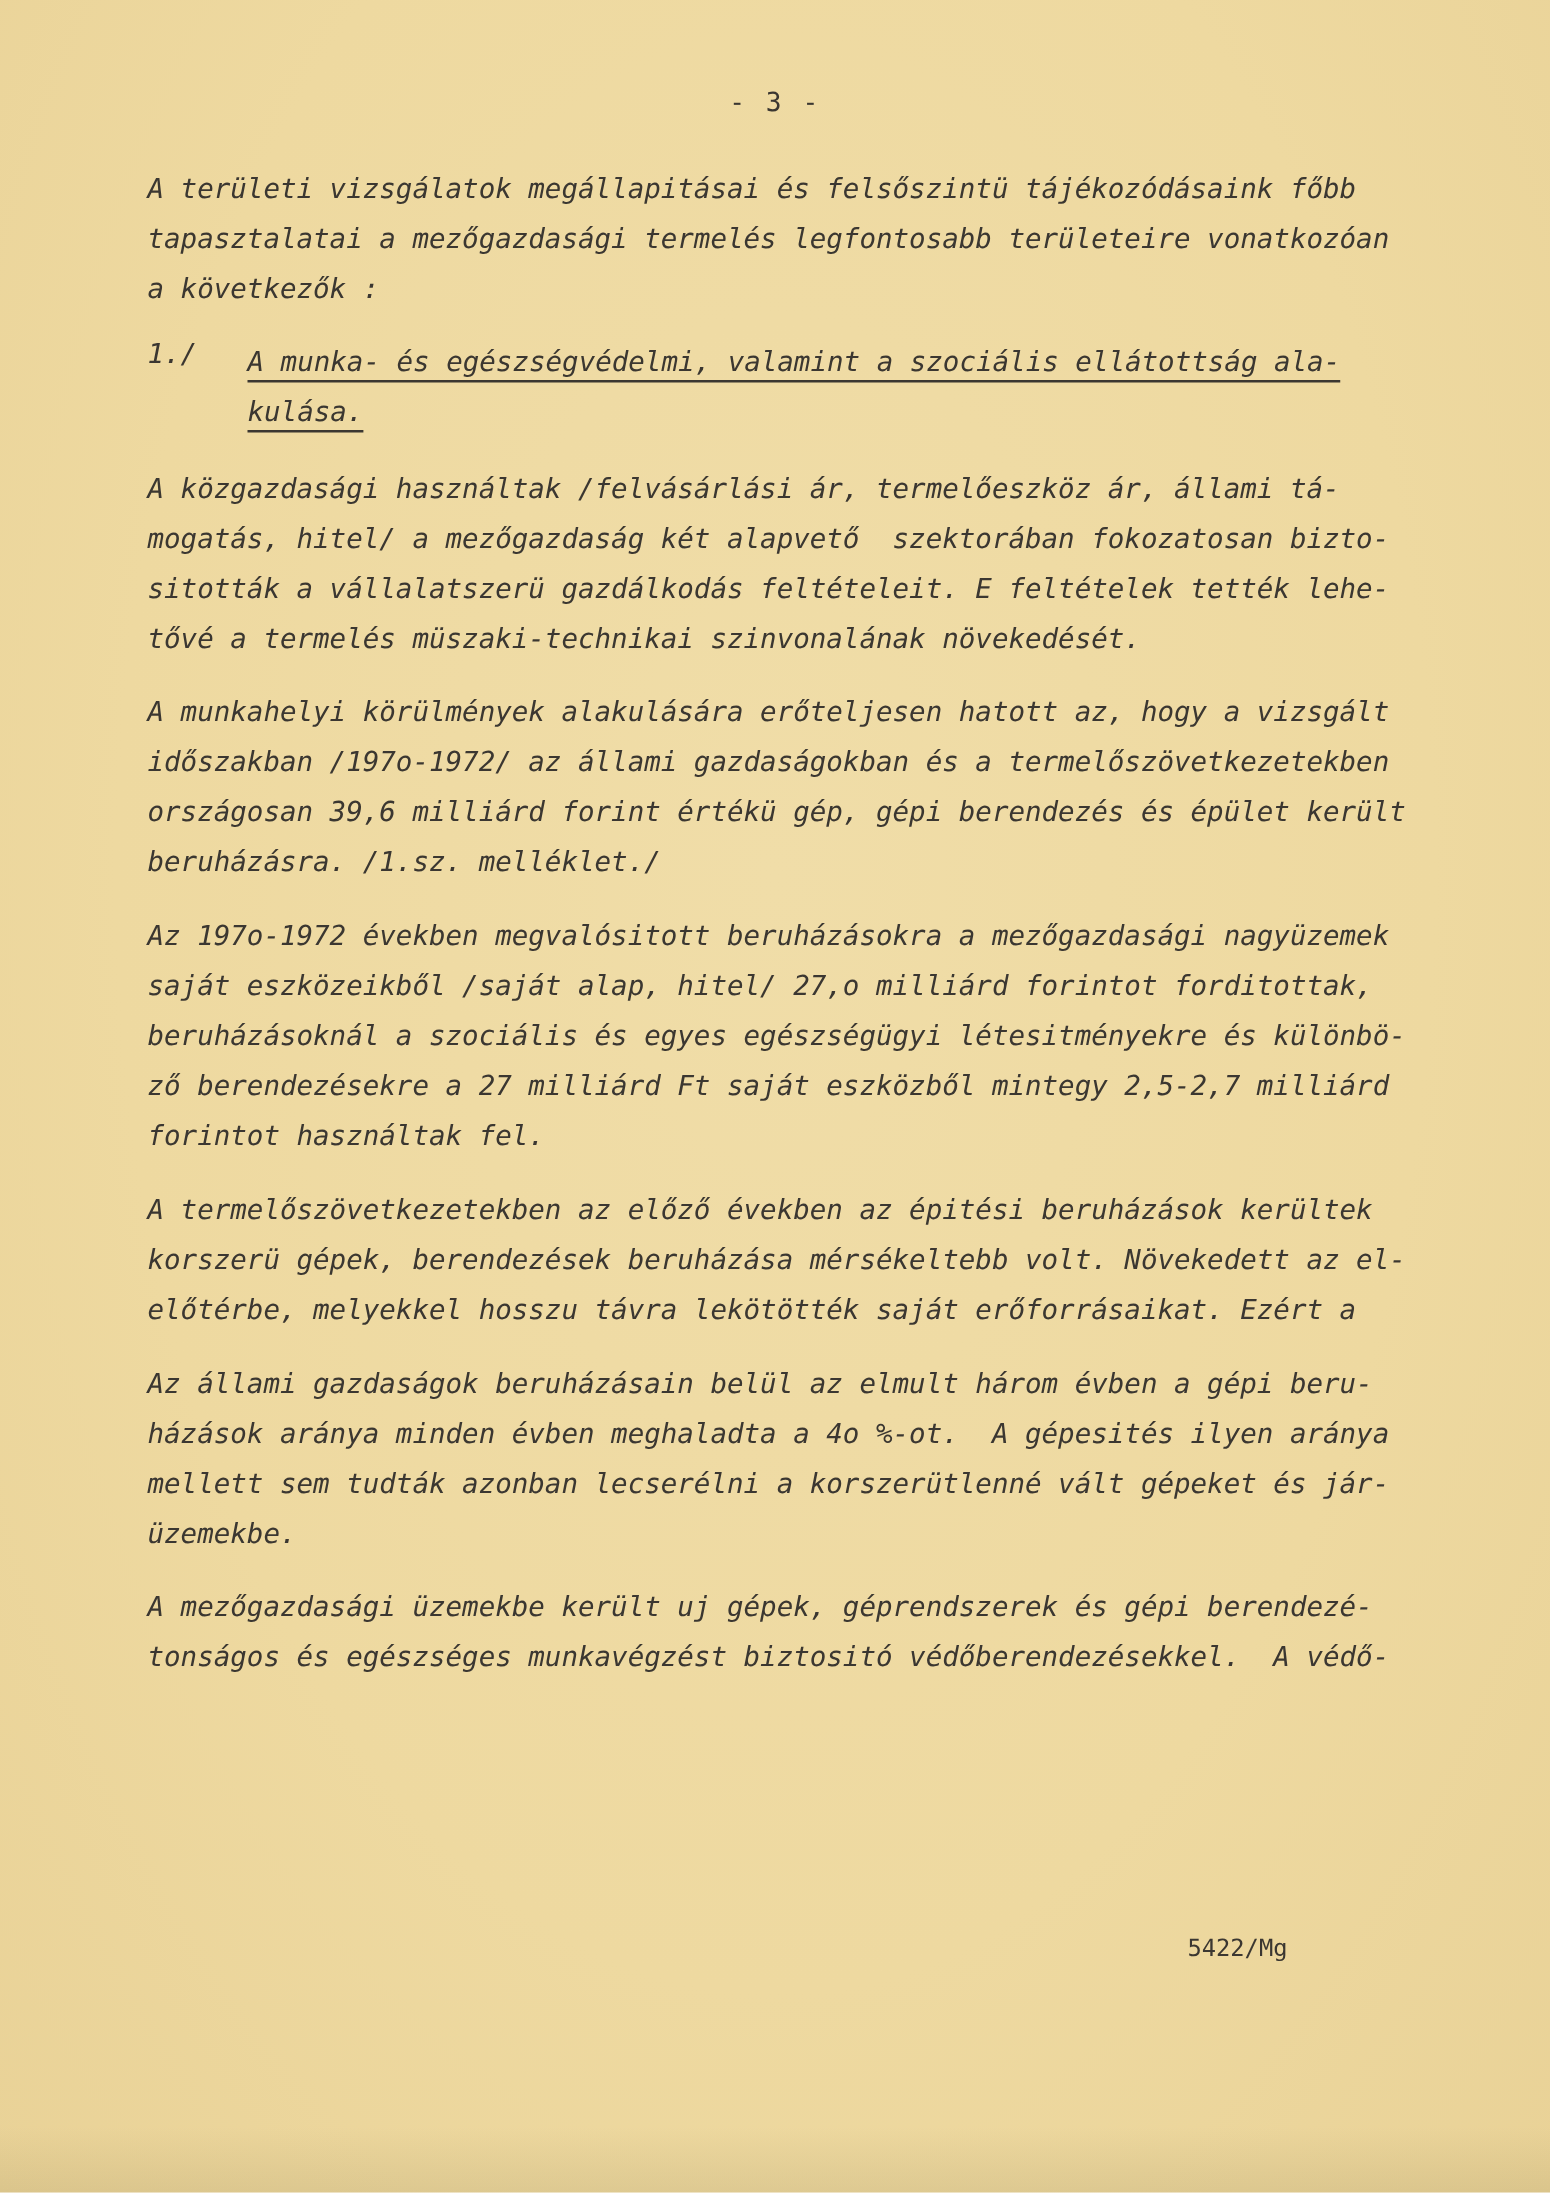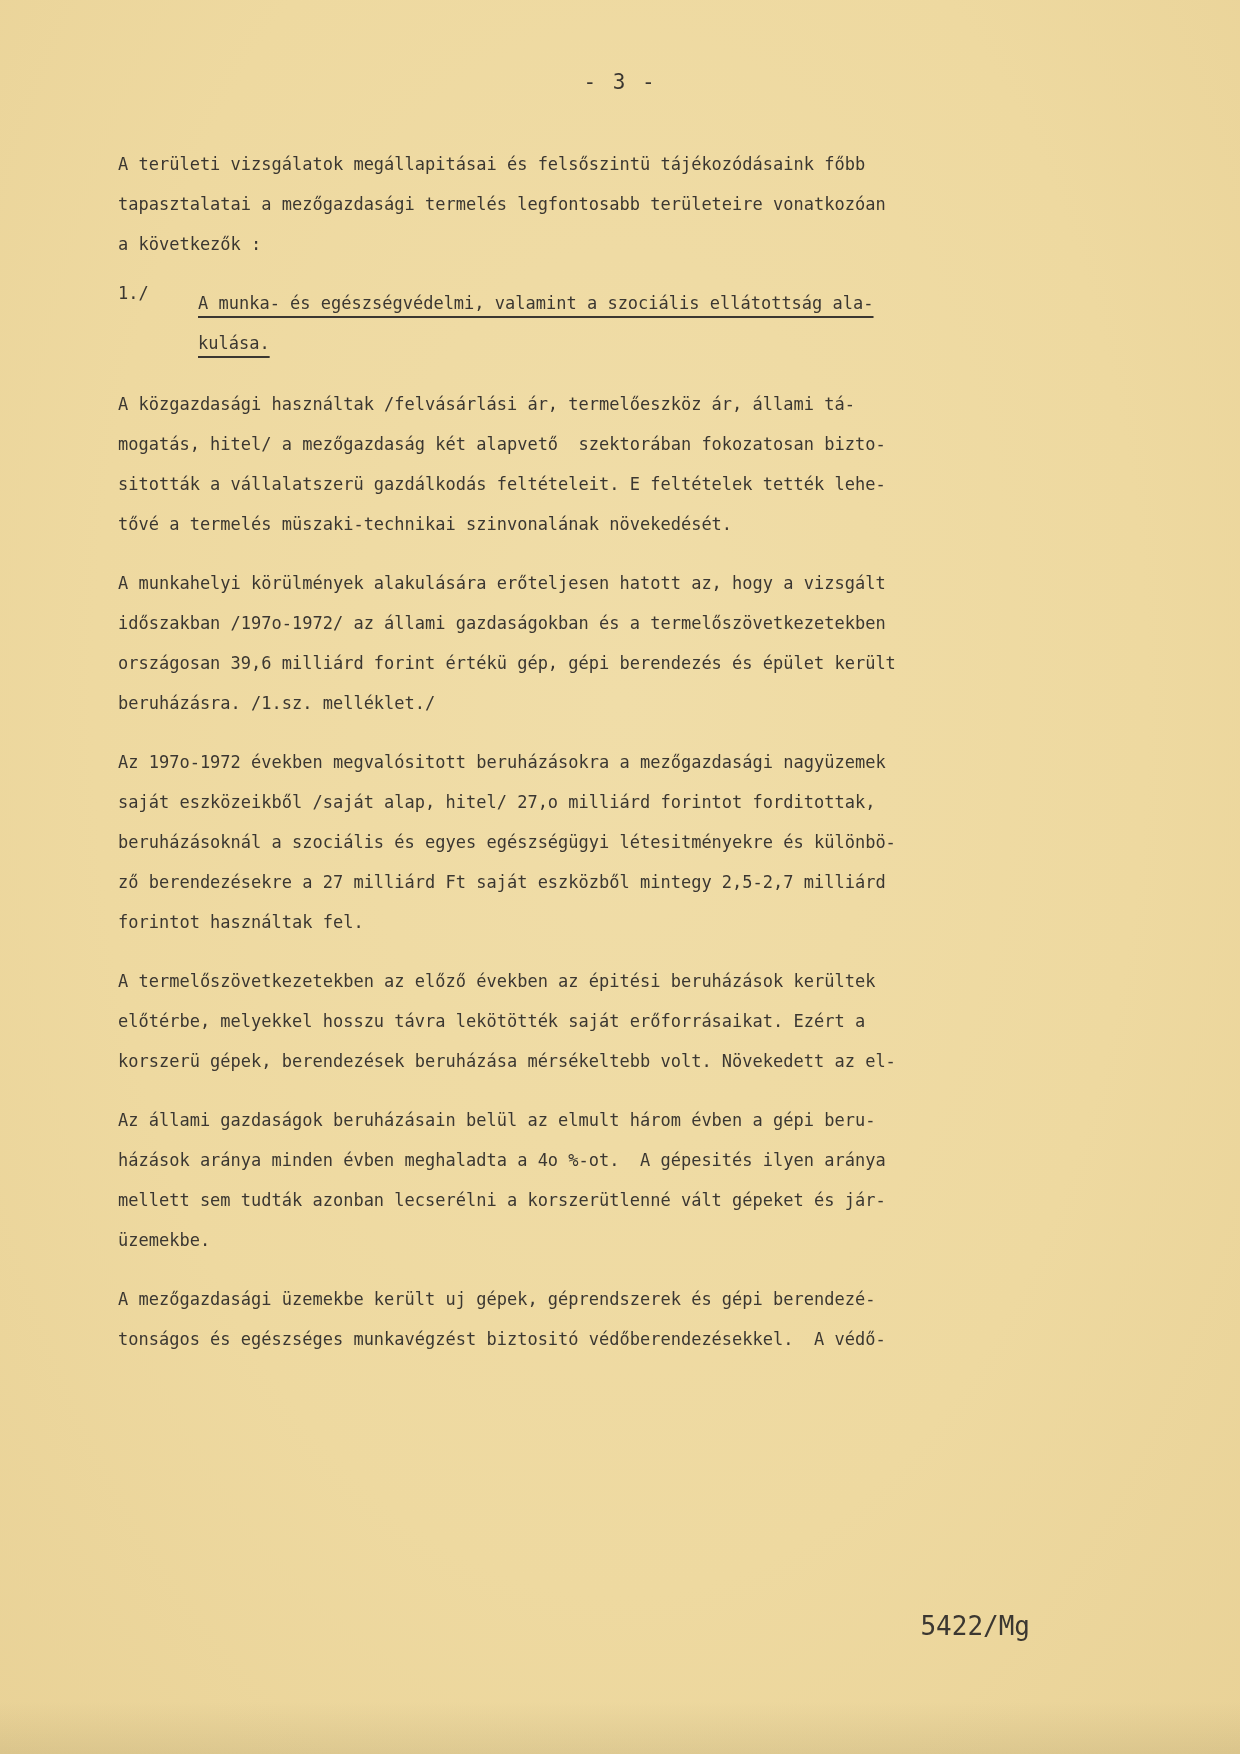--- a/index.html
+++ b/index.html
@@ -21,24 +21,25 @@
     position: absolute;
     top: 70px;
     left: 0;
     width: 100%;
     text-align: center;
     font-size: 21px;
     letter-spacing: 2px;
   }
   .content {
     position: absolute;
-    top: 144px;
+    top: 132px;
     left: 118px;
     width: 960px;
-    font-size: 17px;
+    font-size: 22px;
+    font-style: italic;
   }
   .line {
     white-space: pre;
     line-height: 40px;
     height: 40px;
   }
   .para { margin: 0 0 19px 0; }
   .heading {
     display: flex;
     margin: 17px 0 21px 0;
@@ -49,25 +50,25 @@
   }
   .heading-text .line {
     display: table;
     text-decoration: underline;
     text-decoration-thickness: 1.5px;
     text-underline-offset: 7px;
     margin-left: 23px;
   }
   .footer {
     position: absolute;
-    top: 1606px;
+    top: 1539px;
     left: 118px;
     width: 912px;
     text-align: right;
-    font-size: 26px;
+    font-size: 19px;
     line-height: 40px;
   }
 </style>
 </head>
 <body>
 
 <div class="page">
 
   <div class="page-number">- 3 -</div>
 
@@ -104,22 +105,22 @@
     <div class="para">
       <div class="line">Az 197o-1972 években megvalósitott beruházásokra a mezőgazdasági nagyüzemek</div>
       <div class="line">saját eszközeikből /saját alap, hitel/ 27,o milliárd forintot forditottak,</div>
       <div class="line">beruházásoknál a szociális és egyes egészségügyi létesitményekre és különbö-</div>
       <div class="line">ző berendezésekre a 27 milliárd Ft saját eszközből mintegy 2,5-2,7 milliárd</div>
       <div class="line">forintot használtak fel.</div>
     </div>
 
     <div class="para">
       <div class="line">A termelőszövetkezetekben az előző években az épitési beruházások kerültek</div>
+      <div class="line">korszerü gépek, berendezések beruházása mérsékeltebb volt. Növekedett az el-</div>
       <div class="line">előtérbe, melyekkel hosszu távra lekötötték saját erőforrásaikat. Ezért a</div>
-      <div class="line">korszerü gépek, berendezések beruházása mérsékeltebb volt. Növekedett az el-</div>
     </div>
 
     <div class="para">
       <div class="line">Az állami gazdaságok beruházásain belül az elmult három évben a gépi beru-</div>
       <div class="line">házások aránya minden évben meghaladta a 4o %-ot.  A gépesités ilyen aránya</div>
       <div class="line">mellett sem tudták azonban lecserélni a korszerütlenné vált gépeket és jár-</div>
       <div class="line">üzemekbe.</div>
     </div>
 
     <div class="para">

